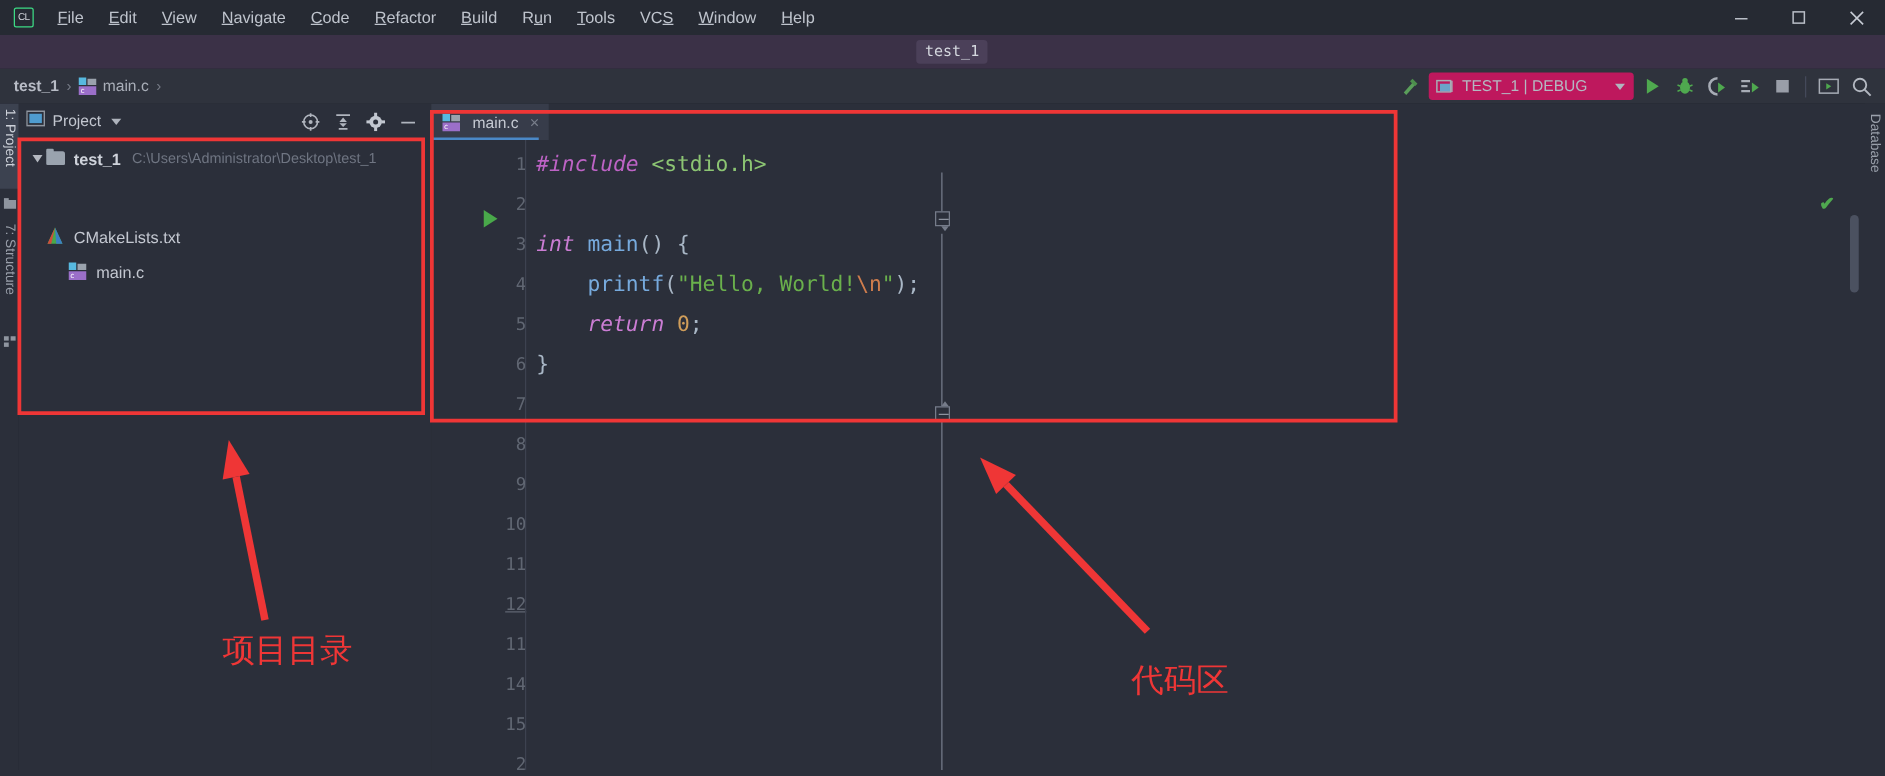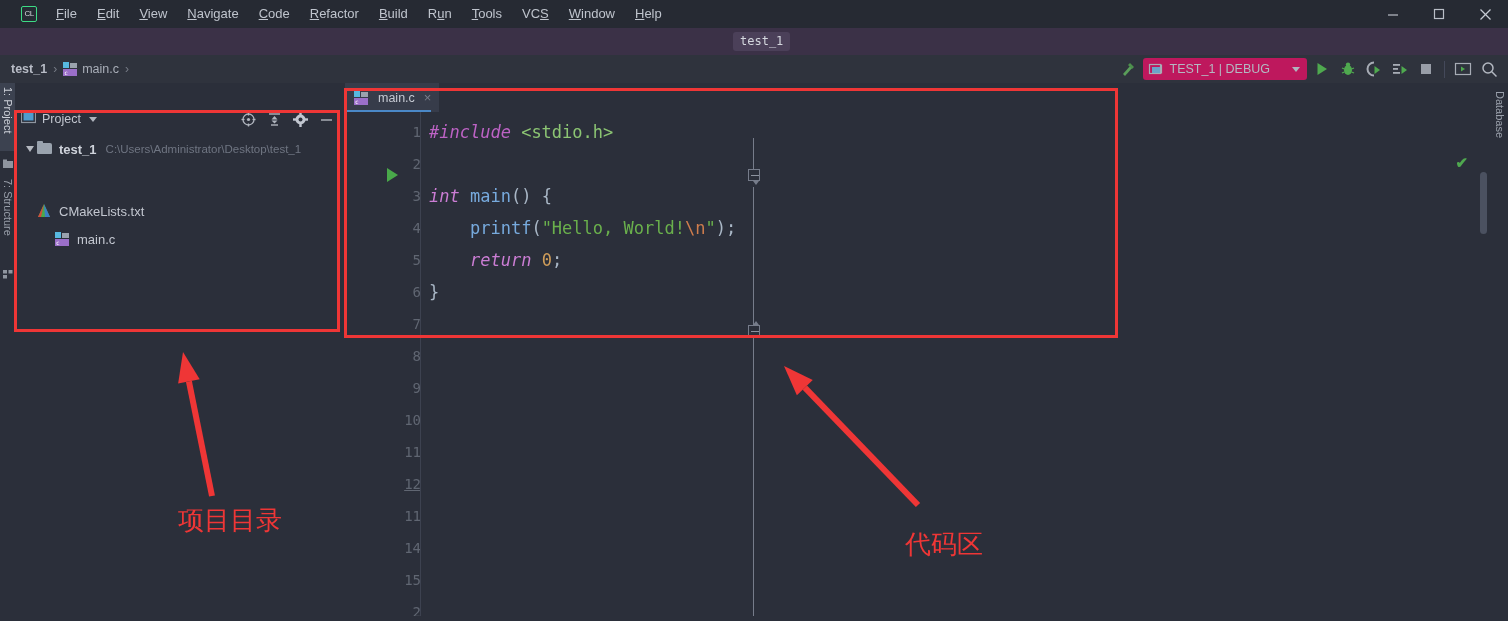--- a/index.html
+++ b/index.html
@@ -10,21 +10,21 @@
     overflow: hidden;
   }
   #app { position: relative; width: 1508px; height: 621px; }
 
   
   .titlebar {
     position: absolute; left: 0; top: 0; width: 1508px; height: 28px;
     background: #262a33; display: flex; align-items: center;
   }
   .cl-logo {
-    width: 16px; height: 16px; margin-left: 21px; margin-right: 9px;
+    width: 16px; height: 16px; margin-left: 11px; margin-right: 9px;
     border: 1.5px solid #3ddb85; border-radius: 2px;
     background: #262a33; color: #cfd2d8;
     font-size: 8px; line-height: 13px; text-align: center;
     font-family: "Liberation Sans", sans-serif; letter-spacing: -0.5px;
   }
   .menu { display: flex; align-items: center; height: 28px; }
   .menu-item {
     color: #bfc4cd; font-size: 13px; padding: 0 10px; line-height: 28px;
     cursor: default; white-space: nowrap;
   }
@@ -103,21 +103,21 @@
     position: absolute; right: 0; top: 6px; width: 16px;
     color: #9aa0ab; font-size: 11px; white-space: nowrap;
     writing-mode: vertical-rl; padding: 2px 2px;
   }
 
   
   .projpanel {
     position: absolute; left: 15px; top: 83px; width: 330px; height: 538px;
     background: #2b2f3a;
   }
-  .pp-head { height: 28px; display: flex; align-items: center; padding: 0 6px; margin-top: 22px; }
+  .pp-head { height: 28px; display: flex; align-items: center; padding: 0 6px; }
   .pp-title { color: #c2c6cf; font-size: 12.5px; margin-left: 6px; }
   .pp-caret { width:0;height:0;border-left:4px solid transparent;border-right:4px solid transparent;
               border-top:5px solid #aeb3bc; margin-left: 8px; }
   .pp-actions { margin-left: auto; display: flex; align-items: center; }
   .pp-act { width: 26px; height: 24px; display:flex; align-items:center; justify-content:center; }
   .tree { padding-top: 2px; }
   .row {
     height: 28px; display: flex; align-items: center; padding-left: 8px;
     font-size: 13px; color: #c3c7d0; white-space: nowrap;
   }

